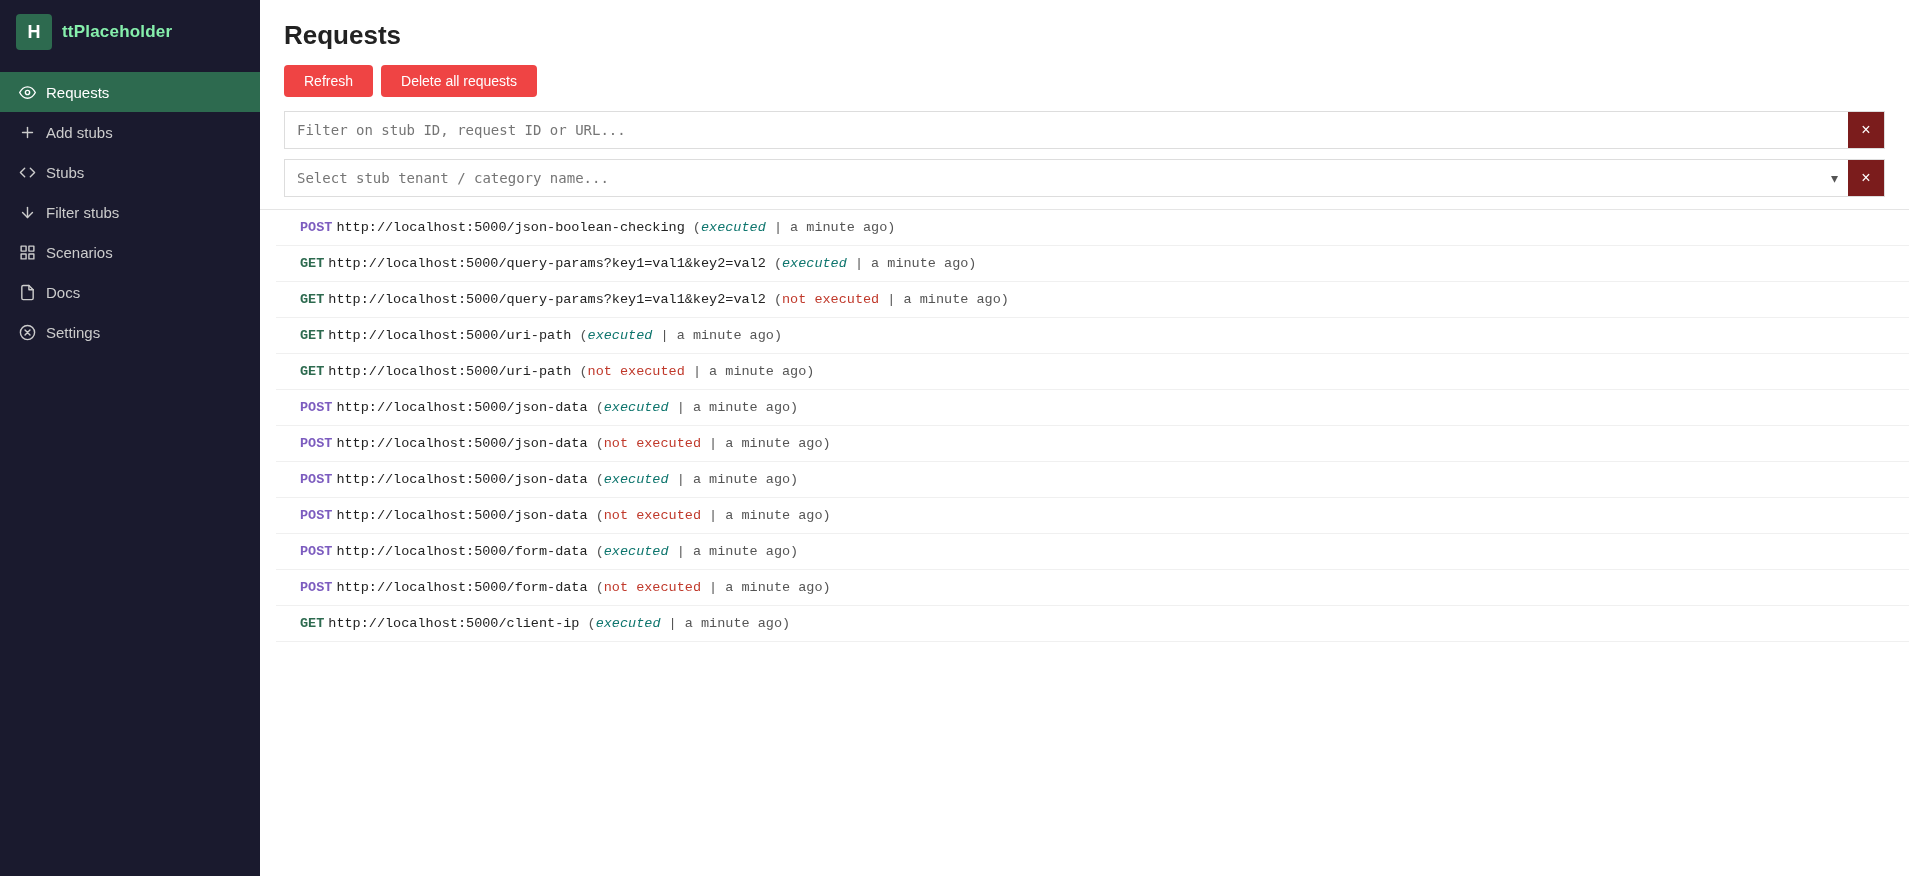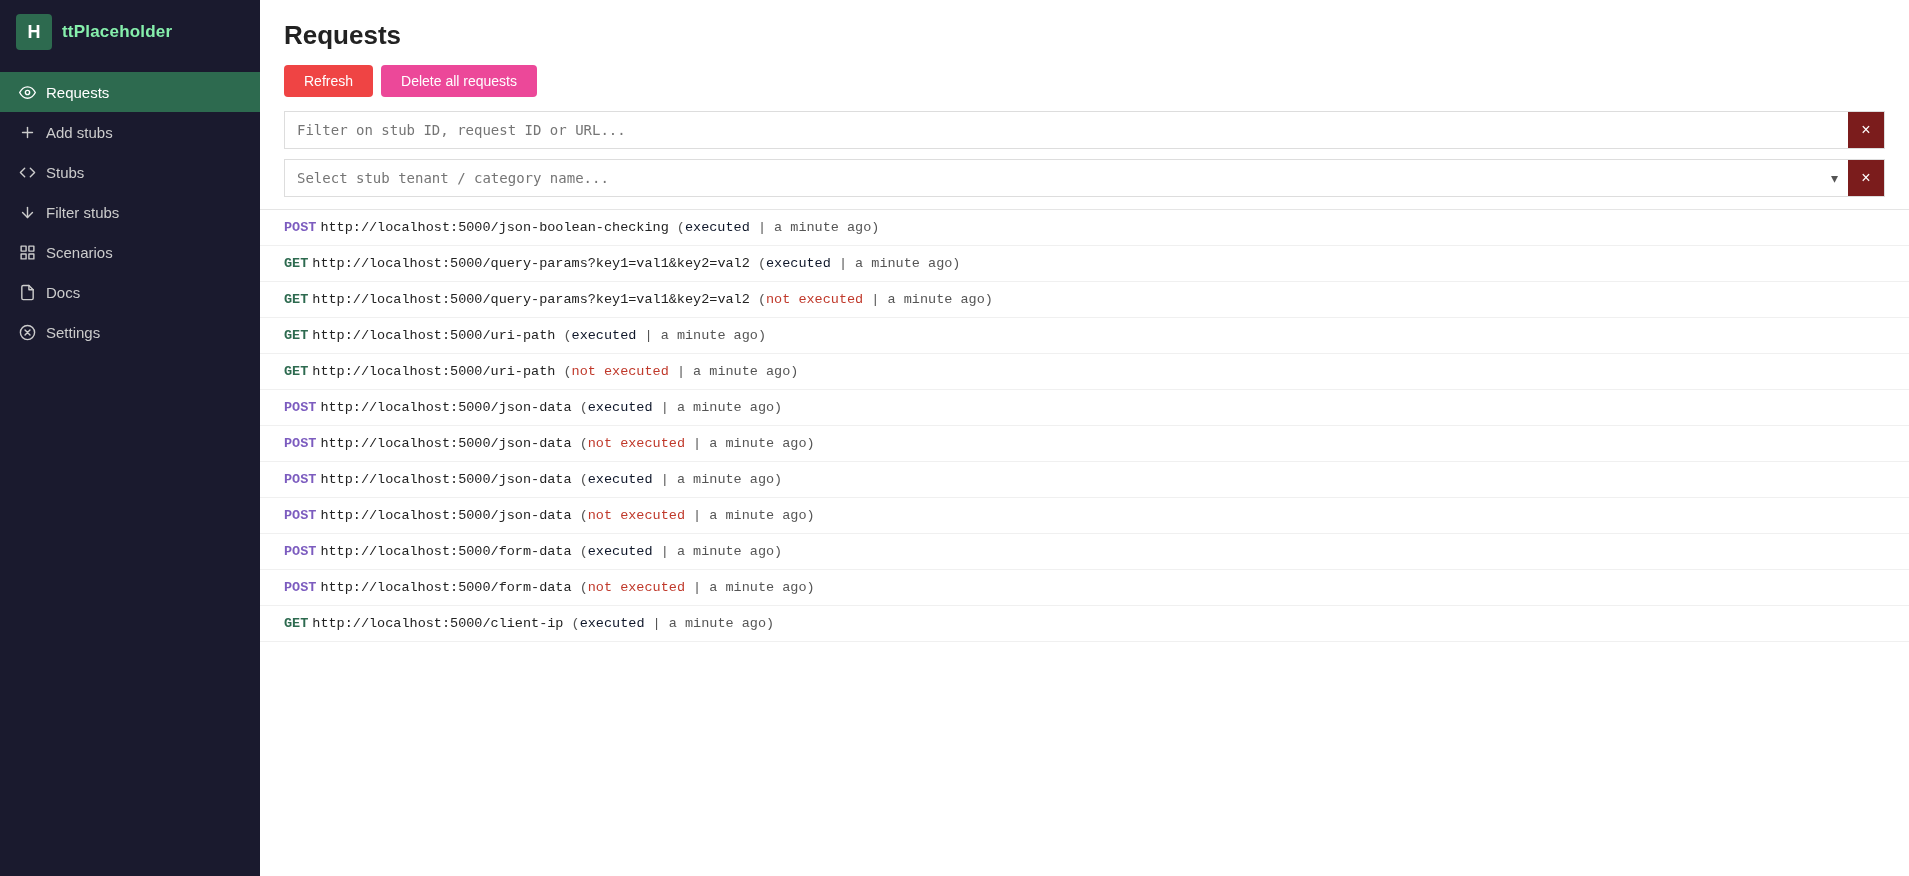--- a/index.html
+++ b/index.html
@@ -98,21 +98,21 @@
       background: #ef4444;
       color: #fff;
       border: none;
       padding: 8px 20px;
       border-radius: 4px;
       font-size: 14px;
       cursor: pointer;
       font-weight: 500;
     }
     .btn-delete {
-      background: #ec4899;
+      background: #ef4444;
       color: #fff;
       border: none;
       padding: 8px 20px;
       border-radius: 4px;
       font-size: 14px;
       cursor: pointer;
       font-weight: 500;
     }
 
     
@@ -195,25 +195,26 @@
       padding: 0;
     }
     .request-item {
       display: flex;
       align-items: flex-start;
       padding: 10px 24px;
       border-bottom: 1px solid #f0f0f0;
       font-family: 'Courier New', monospace;
       font-size: 13.5px;
       cursor: pointer;
+      margin-left: 16px;
     }
     .method-post { color: #7c5cbf; font-weight: bold; margin-right: 4px; }
     .method-get { color: #2d6a4f; font-weight: bold; margin-right: 4px; }
     .url-text { color: #222; }
-    .status-executed { color: #0f172a; }
+    .status-executed { color: #0f766e; font-style: italic; }
     .status-not-executed { color: #c0392b; }
     .status-paren { color: #555; }
     .time-text { color: #555; }
   </style>
 </head>
 <body>
 
 <div id="sidebar">
   <div id="sidebar-header">
     <div id="sidebar-logo">H</div>

